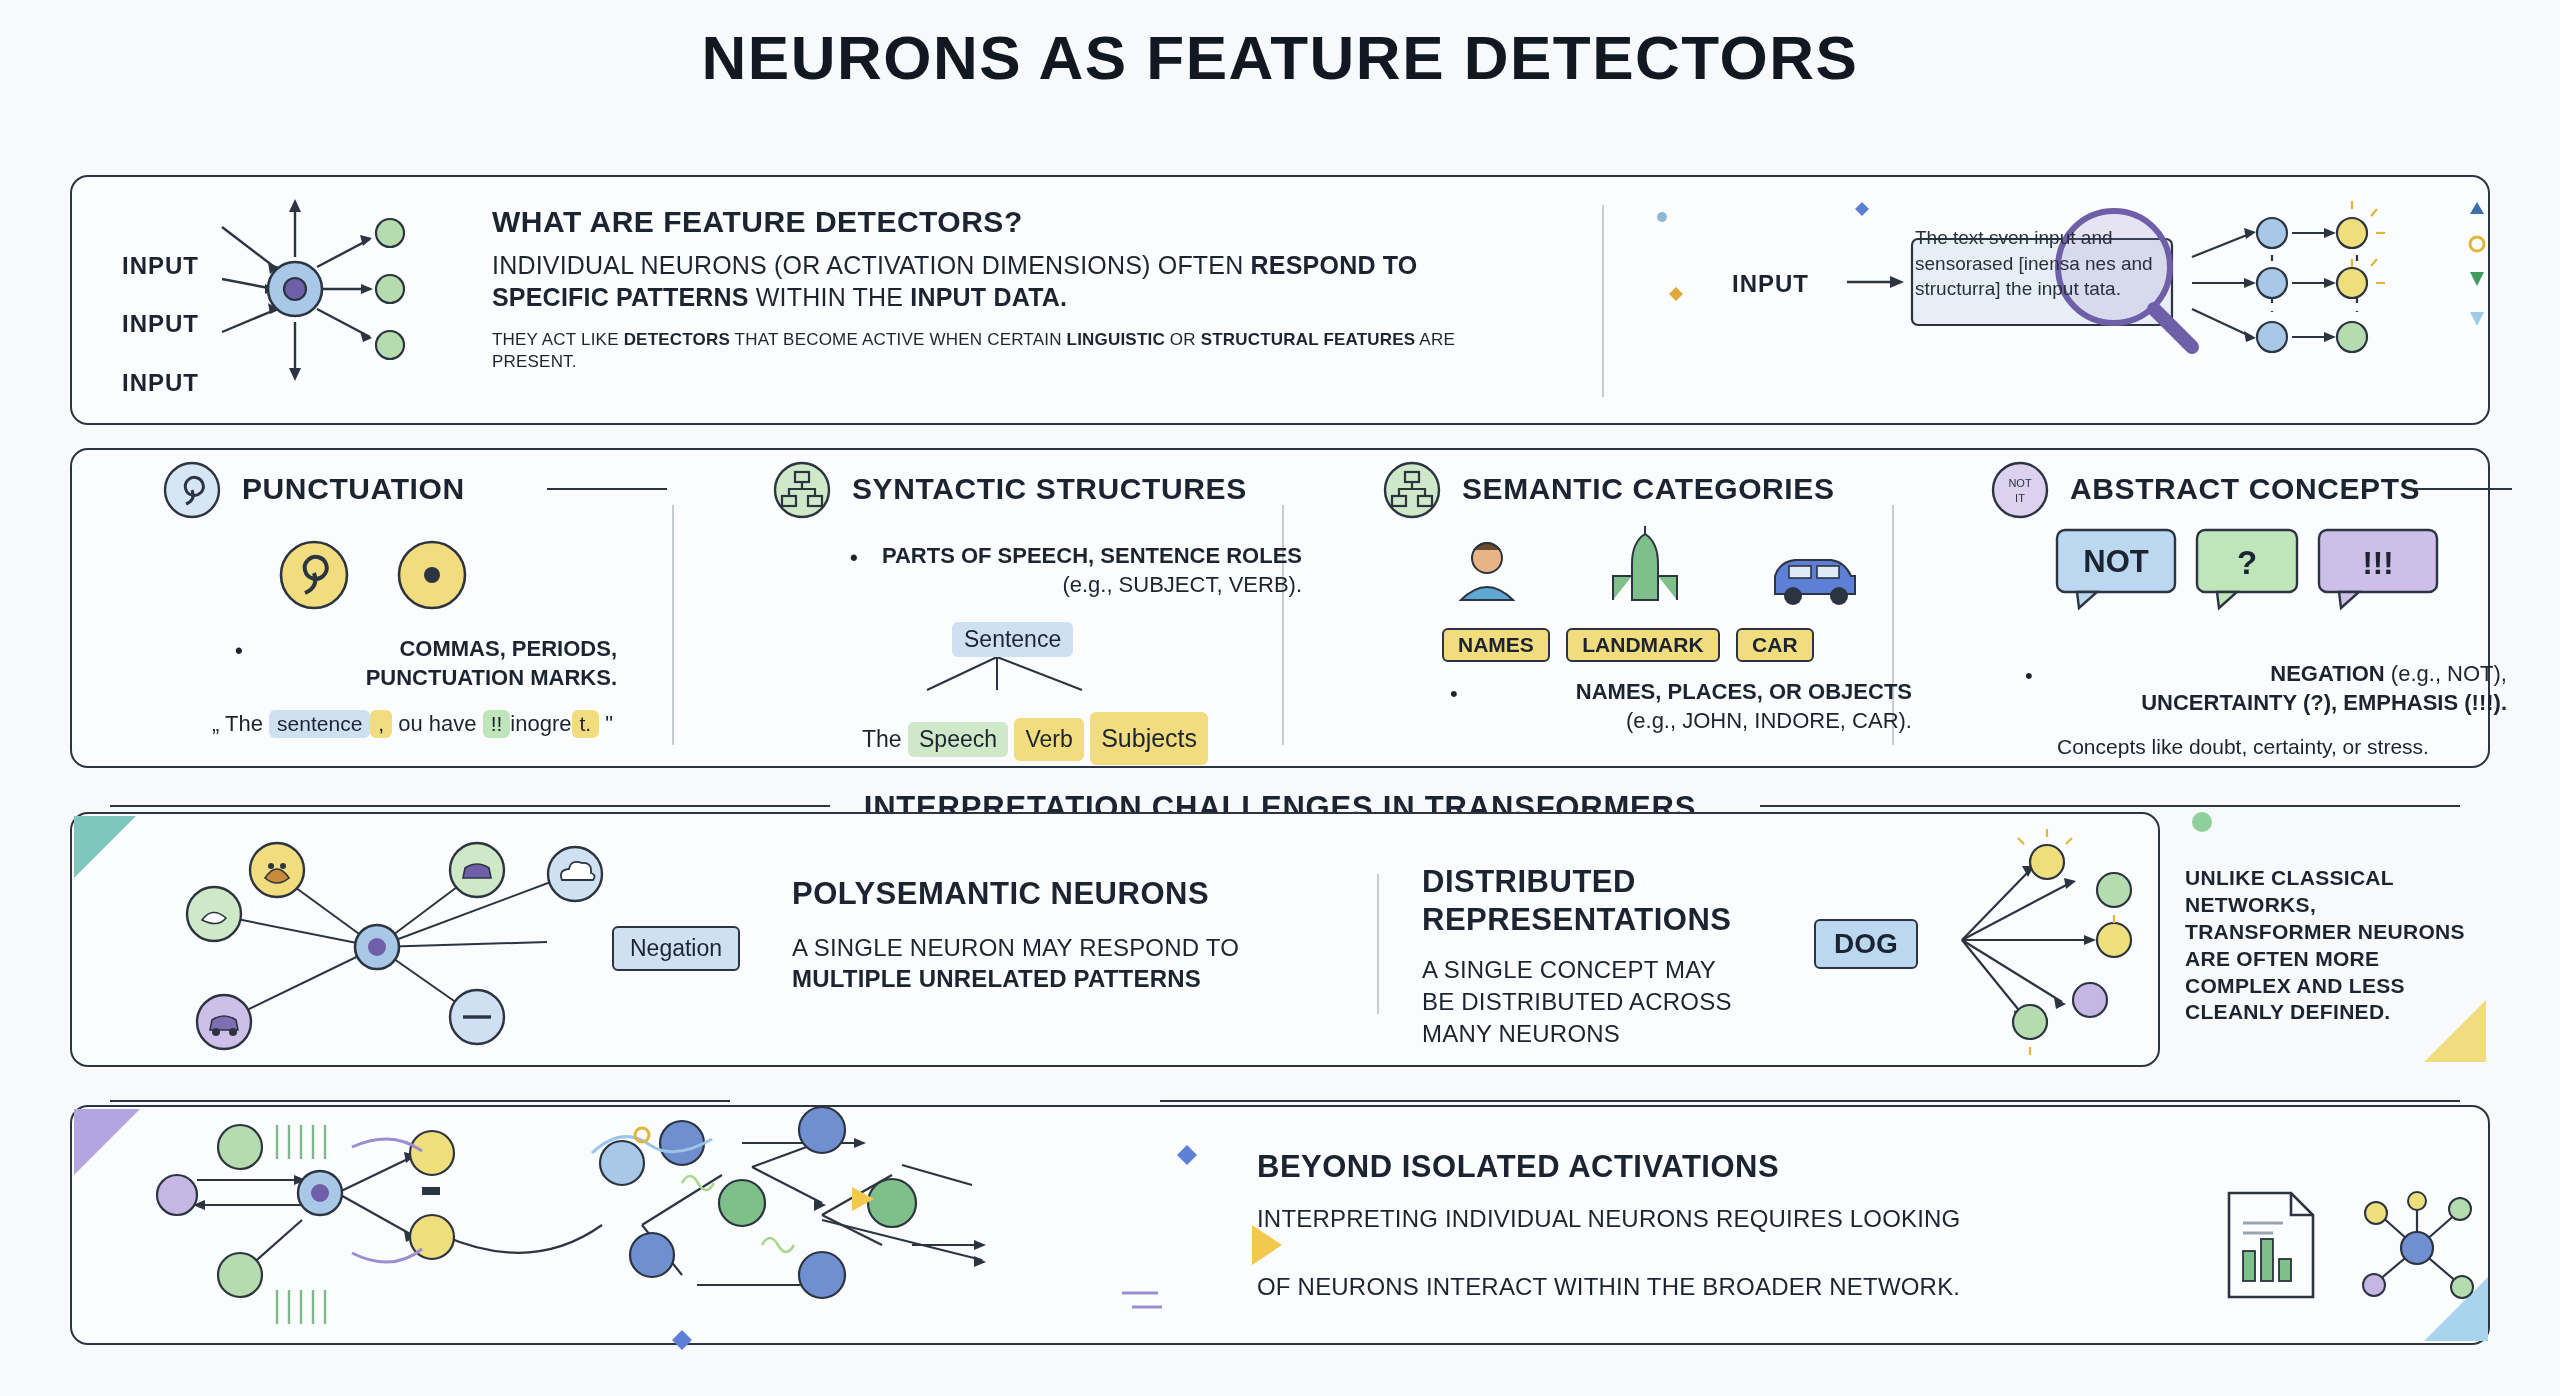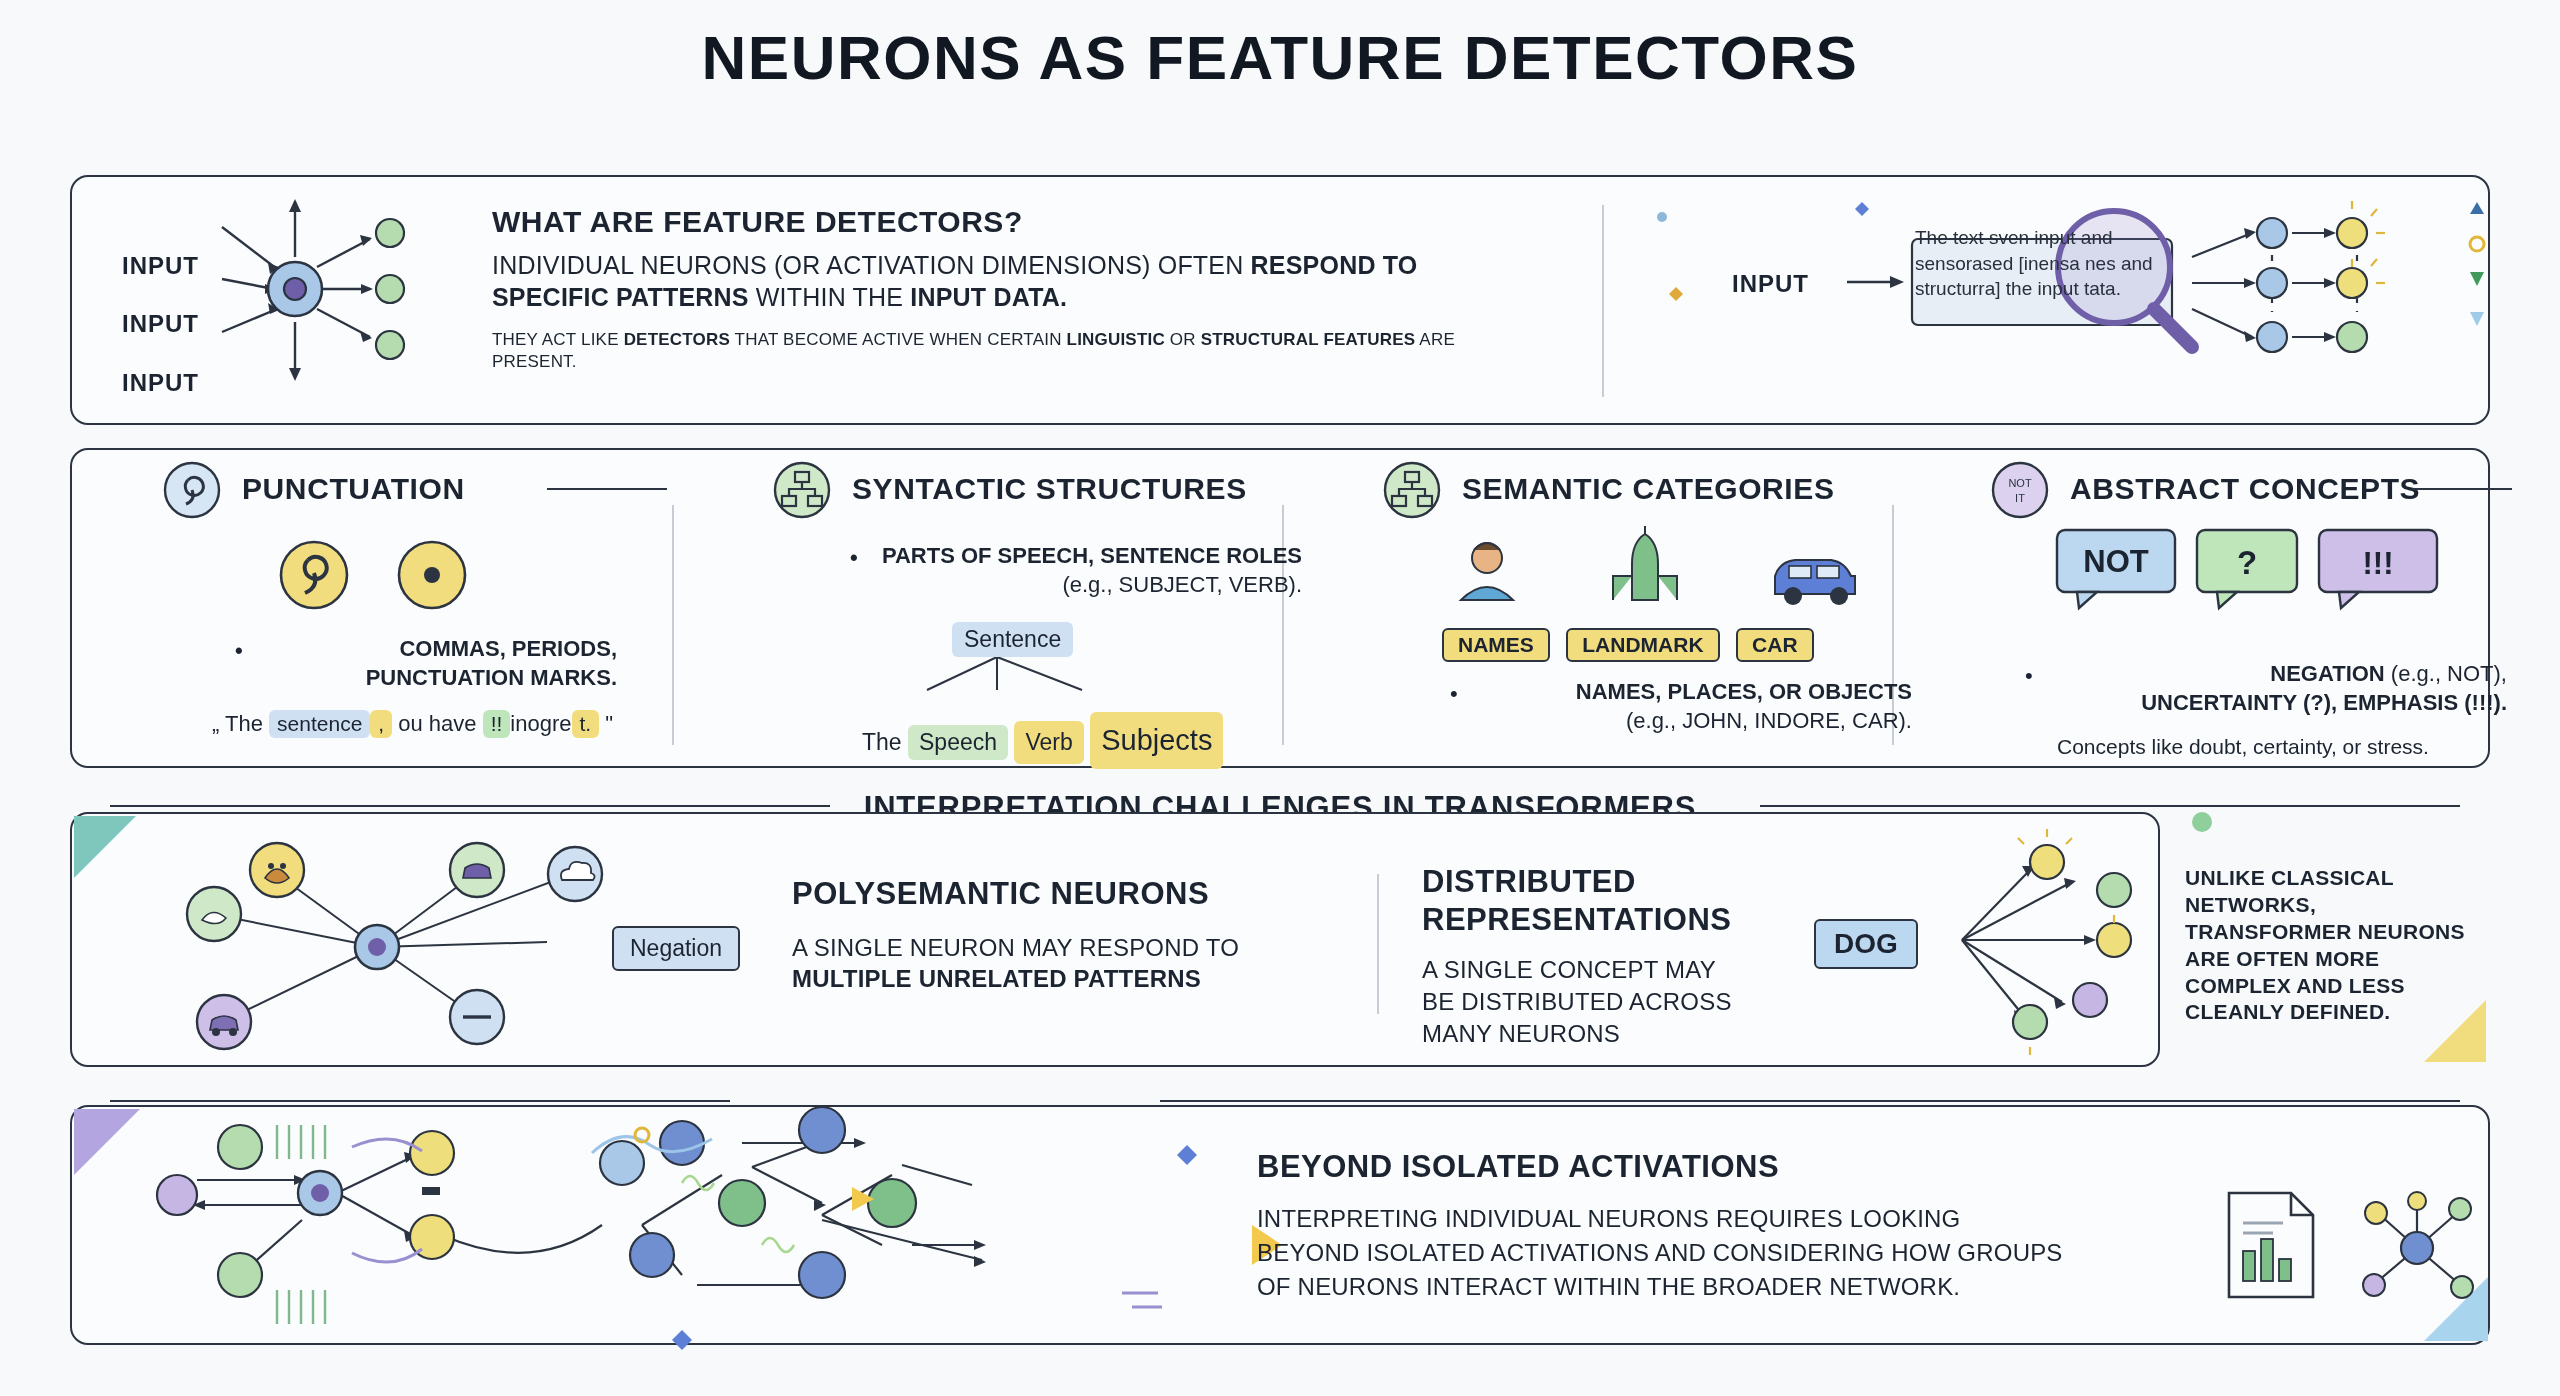--- a/index.html
+++ b/index.html
@@ -259,21 +259,21 @@
     <svg style="position:absolute;left:760px;top:165px;width:430px;height:110px">
       <path d="M165 42 L95 75 M165 42 L165 75 M165 42 L250 75" fill="none" stroke="#2b3440" stroke-width="2"></path>
     </svg>
     <div style="position:absolute;left:880px;top:172px">
       <span class="chip" style="background:#cfe0f3;font-size:23px;padding:4px 12px">Sentence</span>
     </div>
     <div style="position:absolute;left:790px;top:262px;font-size:23px" class="nowrap">
       <span>The</span>
       <span class="chip" style="background:#cfe8c8;padding:4px 11px;font-size:23px">Speech</span>
       <span class="chip" style="background:#f2dd7e;padding:8px 11px;font-size:23px">Verb</span>
-      <span class="chip" style="background:#f2dd7e;padding:12px 11px;font-size:29px">Subjects</span>
+      <span class="chip" style="background:#f2dd7e;padding:12px 11px;font-size:25px">Subjects</span>
     </div>
 
     <svg style="position:absolute;left:1310px;top:10px;width:60px;height:60px">
       <circle cx="30" cy="30" r="27" fill="#cfe8c8" stroke="#2b3440" stroke-width="2.4"></circle>
       <rect x="23" y="12" width="14" height="10" fill="none" stroke="#2b3440" stroke-width="2.2"></rect>
       <rect x="10" y="36" width="14" height="10" fill="none" stroke="#2b3440" stroke-width="2.2"></rect>
       <rect x="36" y="36" width="14" height="10" fill="none" stroke="#2b3440" stroke-width="2.2"></rect>
       <path d="M30 22 v7 M17 36 v-7 h26 v7" fill="none" stroke="#2b3440" stroke-width="2.2"></path>
     </svg>
     <div class="feat-title" style="left:1390px;top:22px">SEMANTIC CATEGORIES</div>
@@ -527,21 +527,20 @@
       <polygon points="1065,20 1075,30 1065,40 1055,30" fill="#5d7fd6"></polygon>
       <polygon points="560,205 570,215 560,225 550,215" fill="#5d7fd6"></polygon>
       <circle cx="520" cy="10" r="7" fill="none" stroke="#e0b73a" stroke-width="3"></circle>
       <g stroke="#9a8fd0" stroke-width="3">
         <path d="M1000 168 h36 M1010 182 h30"></path>
       </g>
     </svg>
 
     <div style="position:absolute;left:1185px;top:42px" class="h-sub" style2="">BEYOND ISOLATED ACTIVATIONS</div>
     <div style="position:absolute;left:1185px;top:96px" class="p-sub">INTERPRETING INDIVIDUAL NEURONS REQUIRES LOOKING</div>
-    <div style="position:absolute;left:1185px;top:130px" class="p-sub">BEYOND ISOLATED ACTIVATIONS AND CONSIDERING HOW GROUPS</div>
     <div style="position:absolute;left:1185px;top:164px" class="p-sub">OF NEURONS INTERACT WITHIN THE BROADER NETWORK.</div>
 
     <svg style="position:absolute;left:2145px;top:80px;width:130px;height:130px">
       <path d="M12 6 h62 l22 22 v82 h-84 z" fill="#fbfcfd" stroke="#2b3440" stroke-width="2.6"></path>
       <path d="M74 6 v22 h22" fill="none" stroke="#2b3440" stroke-width="2.6"></path>
       <rect x="26" y="64" width="12" height="30" fill="#7fc08a" stroke="#2b3440" stroke-width="1.8"></rect>
       <rect x="44" y="52" width="12" height="42" fill="#7fc08a" stroke="#2b3440" stroke-width="1.8"></rect>
       <rect x="62" y="72" width="12" height="22" fill="#7fc08a" stroke="#2b3440" stroke-width="1.8"></rect>
       <path d="M26 36 h40 M26 46 h30" stroke="#9aa5b2" stroke-width="3"></path>
     </svg>

